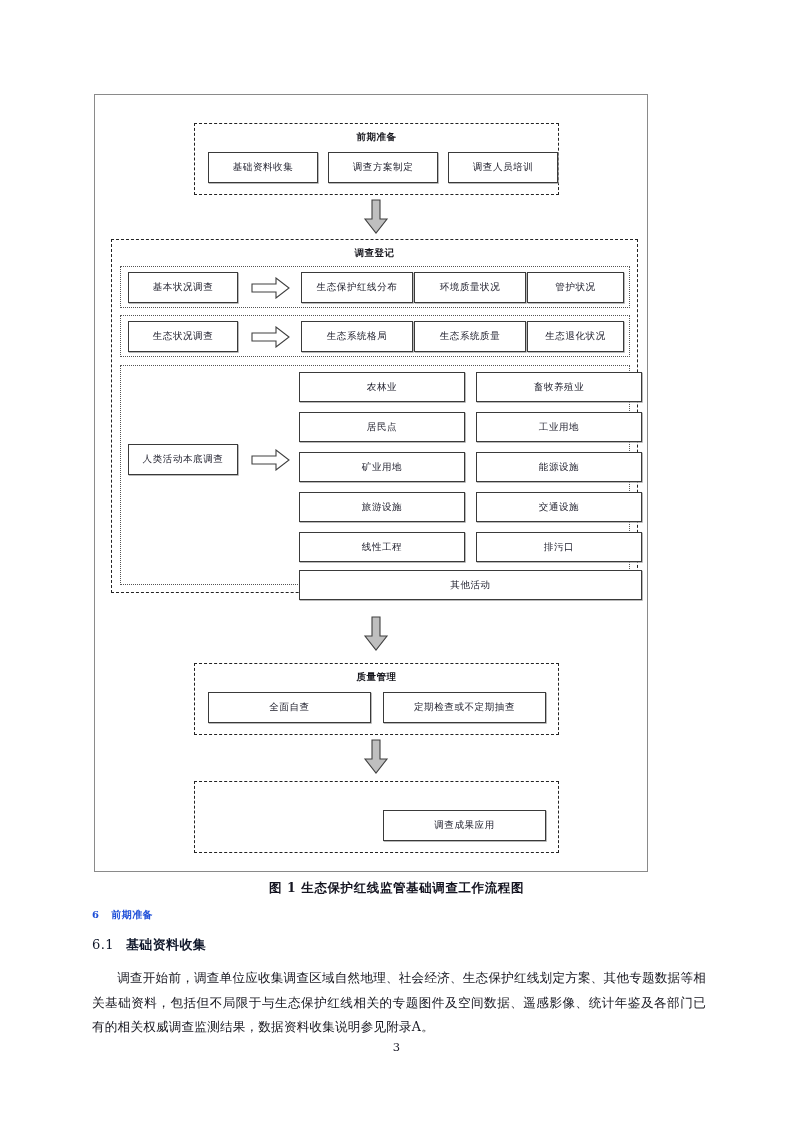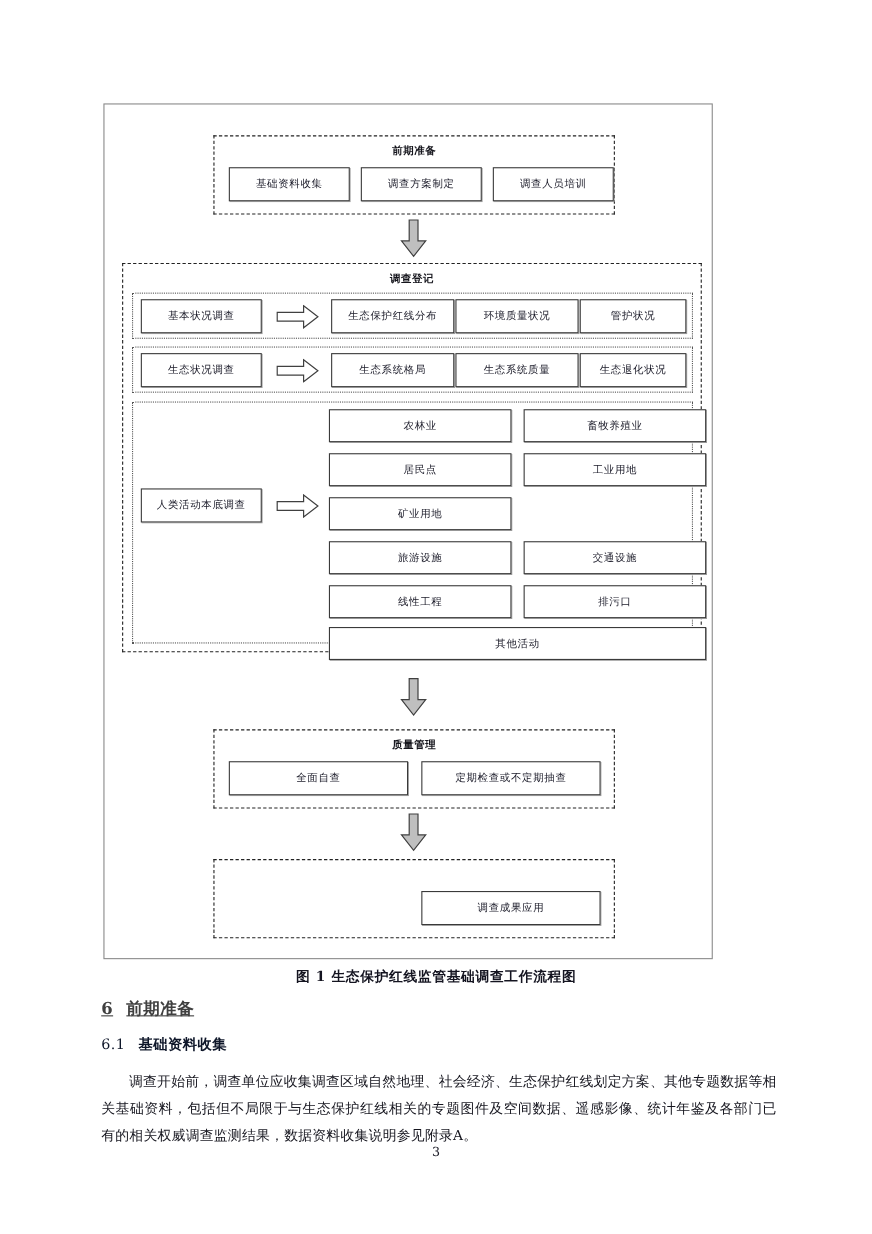--- a/index.html
+++ b/index.html
@@ -97,26 +97,25 @@
 
   
   .doc-body {
     position: absolute;
     left: 92px;
     top: 908px;
     width: 614px;
     font-family: "DejaVu Serif", "Liberation Serif", serif;
   }
   .heading-1 {
-    font-size: 15px;
-    font-weight: bold;
-    color: #404040;
+    font-size: 10px;
+    font-weight: bold;
+    color: #1d4ed8;
     margin: 0 0 14px 0;
     letter-spacing: 0.4px;
-    text-decoration: underline;
   }
   .heading-1 .num { font-weight: bold; margin-right: 12px; }
   .heading-2 {
     font-size: 13px;
     font-weight: bold;
     color: #0f172a;
     margin: 0 0 12px 0;
     letter-spacing: 0.4px;
   }
   .heading-2 .num { font-weight: normal; margin-right: 12px; }
@@ -194,20 +193,21 @@
         </svg>
       </div>
 
       <div class="node" style="left:178px; top:6px; width:166px; height:30px;">农林业</div>
       <div class="node" style="left:355px; top:6px; width:166px; height:30px;">畜牧养殖业</div>
 
       <div class="node" style="left:178px; top:46px; width:166px; height:30px;">居民点</div>
       <div class="node" style="left:355px; top:46px; width:166px; height:30px;">工业用地</div>
 
       <div class="node" style="left:178px; top:86px; width:166px; height:30px;">矿业用地</div>
+      <div class="node" style="left:355px; top:86px; width:166px; height:30px;">能源设施</div>
 
       <div class="node" style="left:178px; top:126px; width:166px; height:30px;">旅游设施</div>
       <div class="node" style="left:355px; top:126px; width:166px; height:30px;">交通设施</div>
 
       <div class="node" style="left:178px; top:166px; width:166px; height:30px;">线性工程</div>
       <div class="node" style="left:355px; top:166px; width:166px; height:30px;">排污口</div>
 
       <div class="node" style="left:178px; top:204px; width:343px; height:30px;">其他活动</div>
     </div>
   </div>

